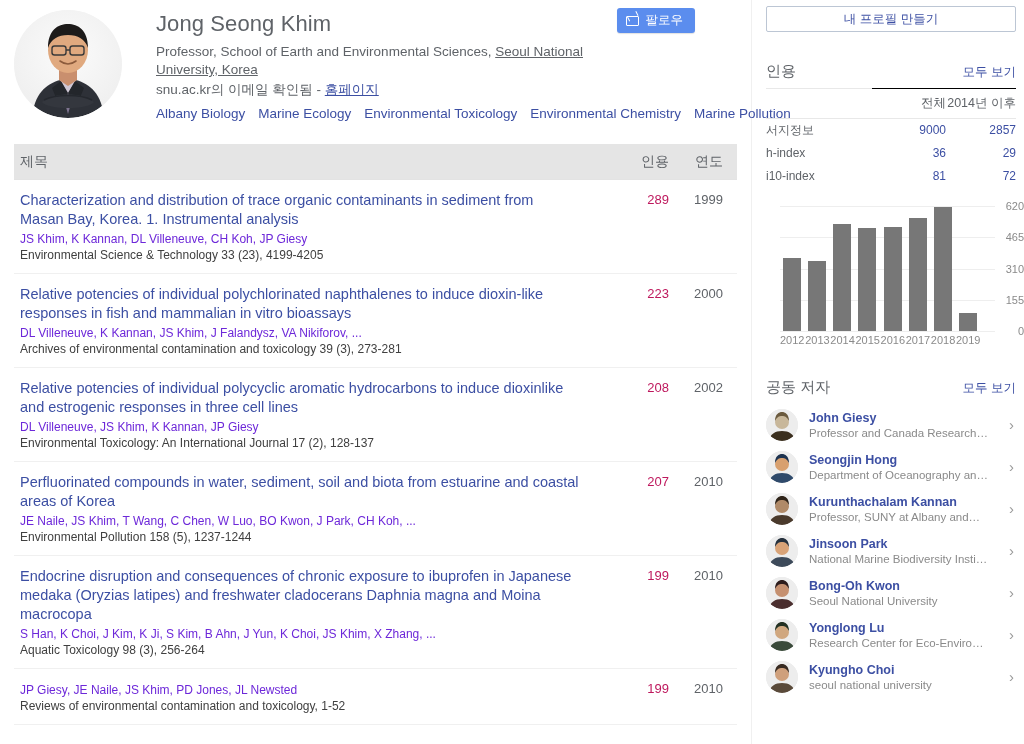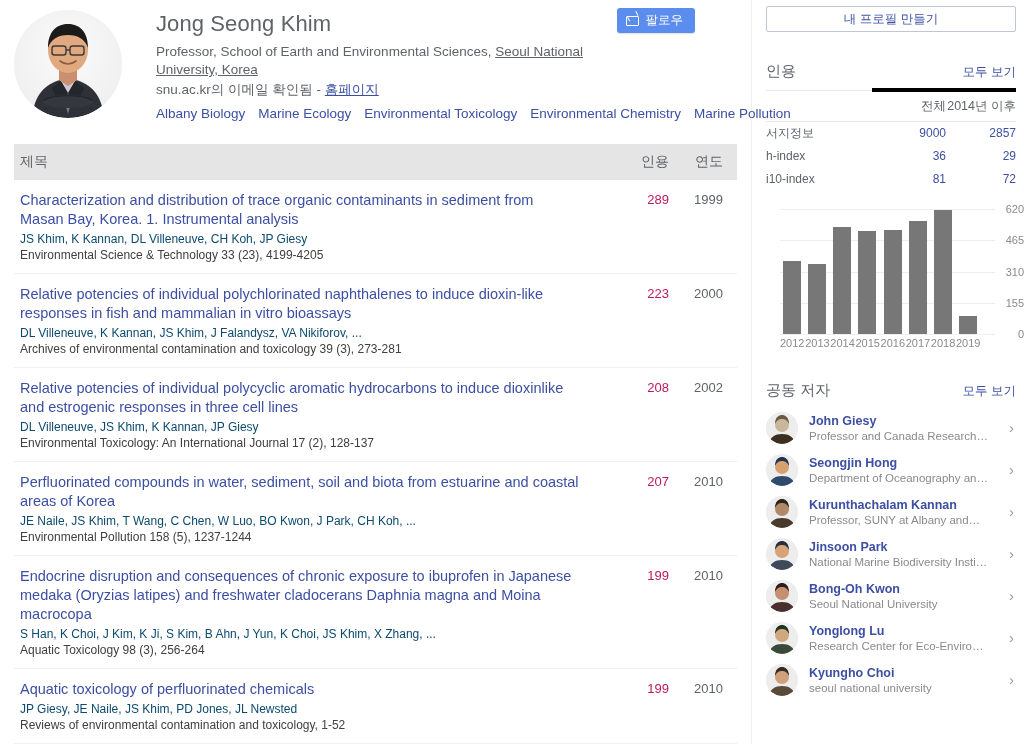--- a/index.html
+++ b/index.html
@@ -165,21 +165,21 @@
   .pub-title {
     font-size: 14.5px;
     line-height: 19px;
     color: #3c4fa3;
     text-decoration: none;
     display: block;
     max-width: 560px;
   }
   .pub-authors {
     font-size: 12px;
-    color: #0c4a6e;
+    color: #6d28d9;
     line-height: 16px;
     margin-top: 2px;
     white-space: nowrap;
     overflow: hidden;
     text-overflow: ellipsis;
   }
   .pub-venue {
     font-size: 12px;
     color: #404040;
     line-height: 16px;
@@ -244,21 +244,21 @@
   }
 
   .cite-table { width: 100%; border-collapse: collapse; }
   .cite-table th {
     font-weight: 400;
     font-size: 12.5px;
     color: #5f6368;
     text-align: right;
     padding: 6px 0 6px 0;
     border-bottom: 1px solid #e8e8e8;
-    border-top: 4px solid #000000;
+    border-top: 1px solid #000000;
   }
   .cite-table th.blank { border-top: 1px solid #e8e8e8; }
   .cite-table td {
     font-size: 12px;
     color: #5f6368;
     text-align: right;
     padding: 3px 0;
     line-height: 17px;
   }
   .cite-table td.lbl { text-align: left; }
@@ -483,21 +483,20 @@
             <div class="pub-main">
               <a class="pub-title" href="#">Endocrine disruption and consequences of chronic exposure to ibuprofen in Japanese medaka (Oryzias latipes) and freshwater cladocerans Daphnia magna and Moina macrocopa</a>
               <div class="pub-authors">S Han, K Choi, J Kim, K Ji, S Kim, B Ahn, J Yun, K Choi, JS Khim, X Zhang, ...</div>
               <div class="pub-venue">Aquatic Toxicology 98 (3), 256-264</div>
             </div>
             <a class="pub-cited" href="#">199</a>
             <div class="pub-year">2010</div>
           </div>
           <div class="pub-row">
             <div class="pub-main">
-              <a class="pub-title" href="#">Aquatic toxicology of perfluorinated chemicals</a>
               <div class="pub-authors">JP Giesy, JE Naile, JS Khim, PD Jones, JL Newsted</div>
               <div class="pub-venue">Reviews of environmental contamination and toxicology, 1-52</div>
             </div>
             <a class="pub-cited" href="#">199</a>
             <div class="pub-year">2010</div>
           </div>
         </div>
     </div>
   </div>
 

